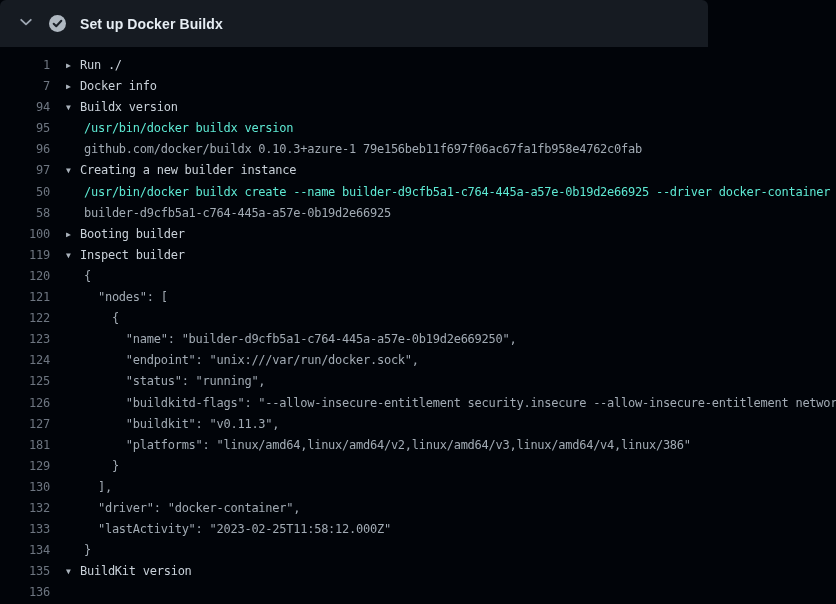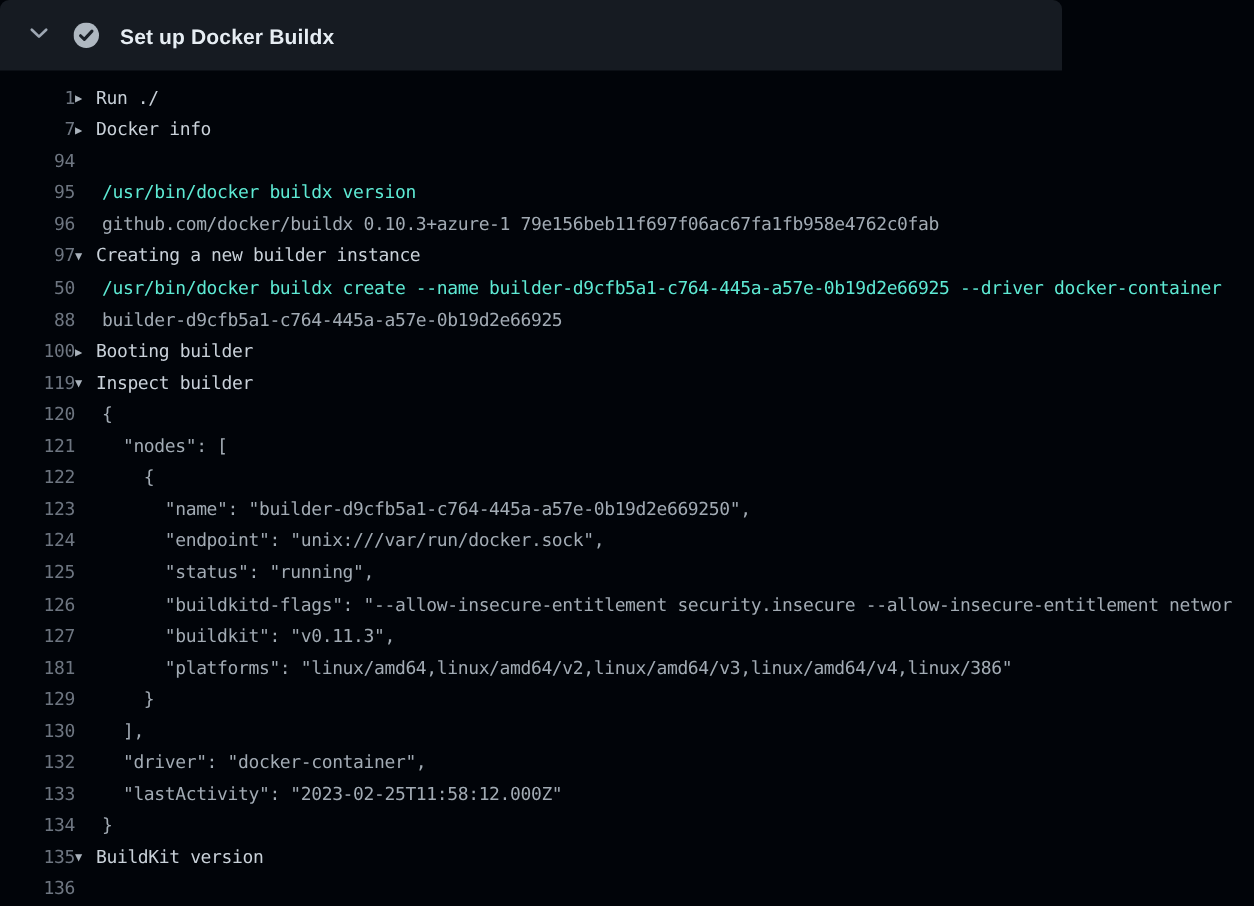--- a/index.html
+++ b/index.html
@@ -40,21 +40,21 @@
     white-space: pre;
     overflow: hidden;
   }
   .ln {
     width: 50px; min-width: 50px;
     text-align: right;
     color: #6e7681;
     cursor: pointer;
     user-select: none;
   }
-  .content { white-space: pre; }
+  .content { margin-left: 16px; white-space: pre; }
   .group-row { cursor: pointer; }
   .marker {
     display: inline-block; width: 14px;
     font-size: 8px; color: #aab3bc;
     vertical-align: 1px;
   }
   .gtext { color: #c9d1d9; }
   .content.command, .content.output { padding-left: 18px; }
   .command .ltext { color: #5eead4; text-align: right; }
   .output .ltext { color: #a2abb4; }
@@ -75,26 +75,26 @@
       <circle cx="8" cy="8" r="8" fill="#afb8c1"></circle>
       <path d="M4.4 8.3 L6.8 10.6 L11.6 5.4" stroke="#1b2129" stroke-width="1.9" fill="none" stroke-linecap="round" stroke-linejoin="round"></path>
     </svg>
   </span>
   <span class="step-title">Set up Docker Buildx</span>
 </div>
 
 <div class="log">
     <div class="row group-row"><span class="ln">1</span><span class="content group"><span class="marker">▶</span><span class="gtext">Run ./</span></span></div>
     <div class="row group-row"><span class="ln">7</span><span class="content group"><span class="marker">▶</span><span class="gtext">Docker info</span></span></div>
-    <div class="row group-row"><span class="ln">94</span></div>
+    <div class="row group-row"><span class="ln">94</span><span class="content group"><span class="marker">▼</span><span class="gtext">Buildx version</span></span></div>
     <div class="row"><span class="ln">95</span><span class="content command"><span class="ltext">/usr/bin/docker buildx version</span></span></div>
     <div class="row"><span class="ln">96</span><span class="content output"><span class="ltext">github.com/docker/buildx 0.10.3+azure-1 79e156beb11f697f06ac67fa1fb958e4762c0fab</span></span></div>
     <div class="row group-row"><span class="ln">97</span><span class="content group"><span class="marker">▼</span><span class="gtext">Creating a new builder instance</span></span></div>
     <div class="row"><span class="ln">50</span><span class="content command"><span class="ltext">/usr/bin/docker buildx create --name builder-d9cfb5a1-c764-445a-a57e-0b19d2e66925 --driver docker-container</span></span></div>
-    <div class="row"><span class="ln">88</span><span class="content output"><span class="ltext">builder-d9cfb5a1-c764-445a-a57e-0b19d2e66925</span></span></div>
+    <div class="row"><span class="ln">58</span><span class="content output"><span class="ltext">builder-d9cfb5a1-c764-445a-a57e-0b19d2e66925</span></span></div>
     <div class="row group-row"><span class="ln">100</span><span class="content group"><span class="marker">▶</span><span class="gtext">Booting builder</span></span></div>
     <div class="row group-row"><span class="ln">119</span><span class="content group"><span class="marker">▼</span><span class="gtext">Inspect builder</span></span></div>
     <div class="row"><span class="ln">120</span><span class="content output"><span class="ltext">{</span></span></div>
     <div class="row"><span class="ln">121</span><span class="content output"><span class="ltext">  "nodes": [</span></span></div>
     <div class="row"><span class="ln">122</span><span class="content output"><span class="ltext">    {</span></span></div>
     <div class="row"><span class="ln">123</span><span class="content output"><span class="ltext">      "name": "builder-d9cfb5a1-c764-445a-a57e-0b19d2e669250",</span></span></div>
     <div class="row"><span class="ln">124</span><span class="content output"><span class="ltext">      "endpoint": "unix:///var/run/docker.sock",</span></span></div>
     <div class="row"><span class="ln">125</span><span class="content output"><span class="ltext">      "status": "running",</span></span></div>
     <div class="row"><span class="ln">126</span><span class="content output"><span class="ltext">      "buildkitd-flags": "--allow-insecure-entitlement security.insecure --allow-insecure-entitlement networ</span></span></div>
     <div class="row"><span class="ln">127</span><span class="content output"><span class="ltext">      "buildkit": "v0.11.3",</span></span></div>

